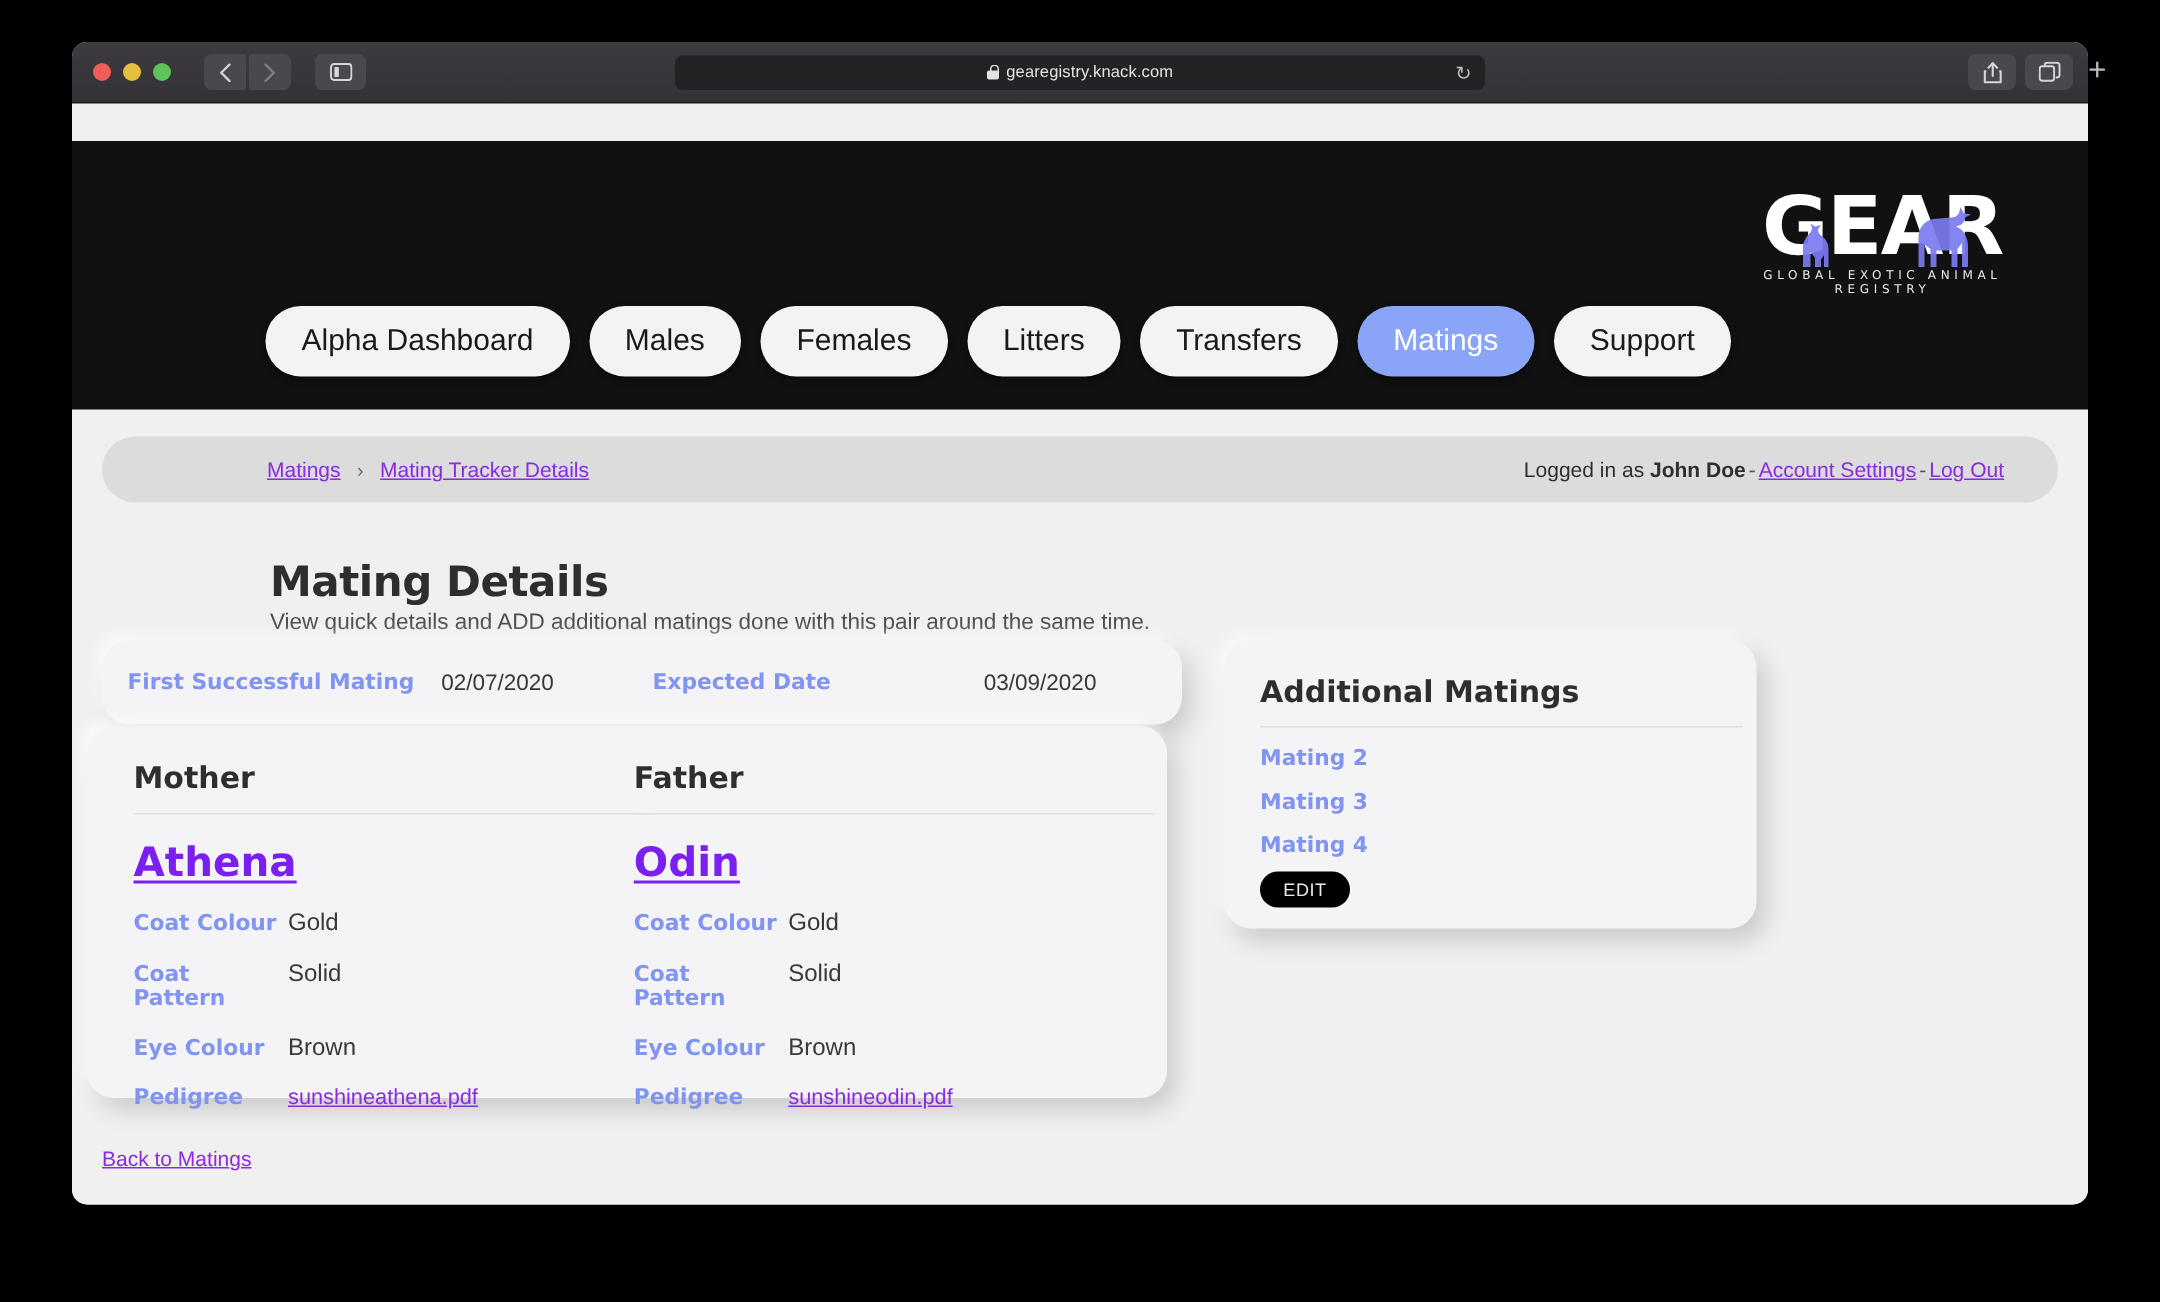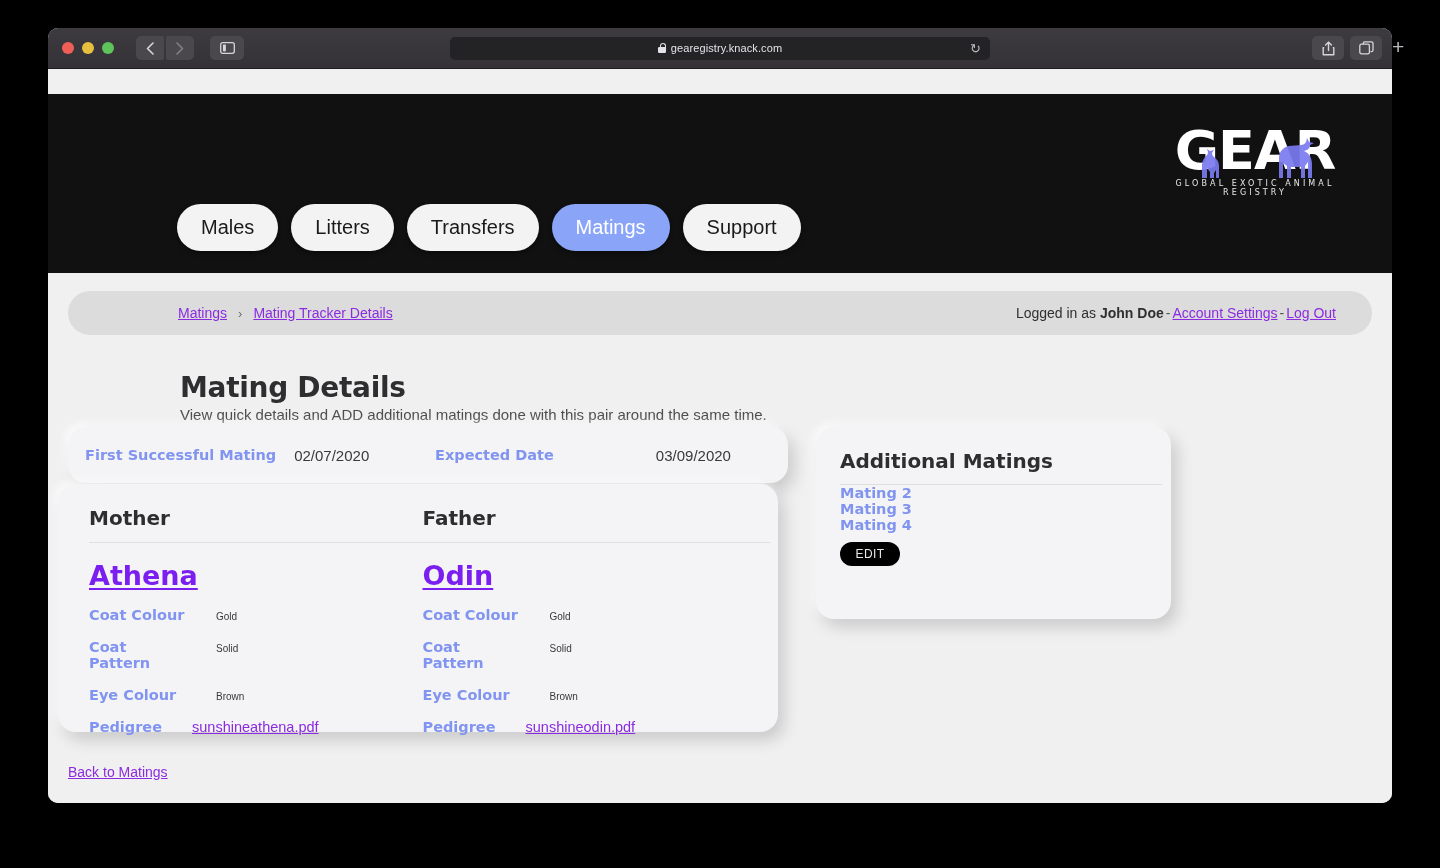--- a/index.html
+++ b/index.html
@@ -272,41 +272,42 @@
     color: #7b1ff0;
     text-decoration: underline;
     text-underline-offset: 3px;
   }
   .attr-row {
     display: flex;
     align-items: baseline;
     margin-top: 16px;
   }
   .attr-row .kv-label { width: 103px; }
-  .attr-row .kv-value { font-size: 10px; margin-left: 24px; }
+  .attr-row .kv-value { font-size: 16px; }
   .attr-row a.link { font-size: 14.5px; }
 
   .additional-card {
     position: absolute;
     left: 748px;
     top: 92px;
     width: 355px;
     height: 192px;
     padding: 22px 9px 0 24px;
   }
   .additional-head {
     font-family: "DejaVu Sans", sans-serif;
     font-weight: bold;
     font-size: 20px;
     color: #2e2e31;
     padding-bottom: 11px;
     border-bottom: 1px solid #dededf;
   }
   .mating-link {
     display: block;
+    margin-top: 13px;
     color: #8094f0;
     font-weight: bold;
     font-size: 14.5px;
     font-family: "DejaVu Sans", sans-serif;
     text-decoration: none;
   }
   .edit-btn {
     margin-top: 9px;
     width: 60px;
     height: 24px;
@@ -388,21 +389,23 @@
       <svg class="logo-animals" viewBox="0 0 218 54">
         <g fill="#7b7bf0" opacity="0.92">
           <path d="M56 54V41c0-4 2-7 4-9 1-1 2-2 2-4 0-1-1-2-1-3l3 2 4-1-2 3c0 2 1 3 2 4 3 2 5 5 5 9v12h-3v-8l-2 3v5h-4v-6l-3-4v10z"></path>
           <path d="M133 54V34c0-6 4-11 10-12l12-1c2 0 4-1 5-3l1-4 2 4 5 1-4 2c0 2-1 4-3 5l-3 1c5 2 8 7 8 13v14h-4V38l-3 4v12h-4V43h-10v11h-4V42l-4-3v15z"></path>
         </g>
       </svg>
       <div class="logo-sub">GLOBAL EXOTIC ANIMAL REGISTRY</div>
     </div>
 
     <div class="nav">
+      <div class="nav-pill">Alpha Dashboard</div>
       <div class="nav-pill">Males</div>
+      <div class="nav-pill">Females</div>
       <div class="nav-pill">Litters</div>
       <div class="nav-pill">Transfers</div>
       <div class="nav-pill active">Matings</div>
       <div class="nav-pill">Support</div>
     </div>
   </div>
 
   <div class="page">
 
     <div class="breadcrumb-bar">

